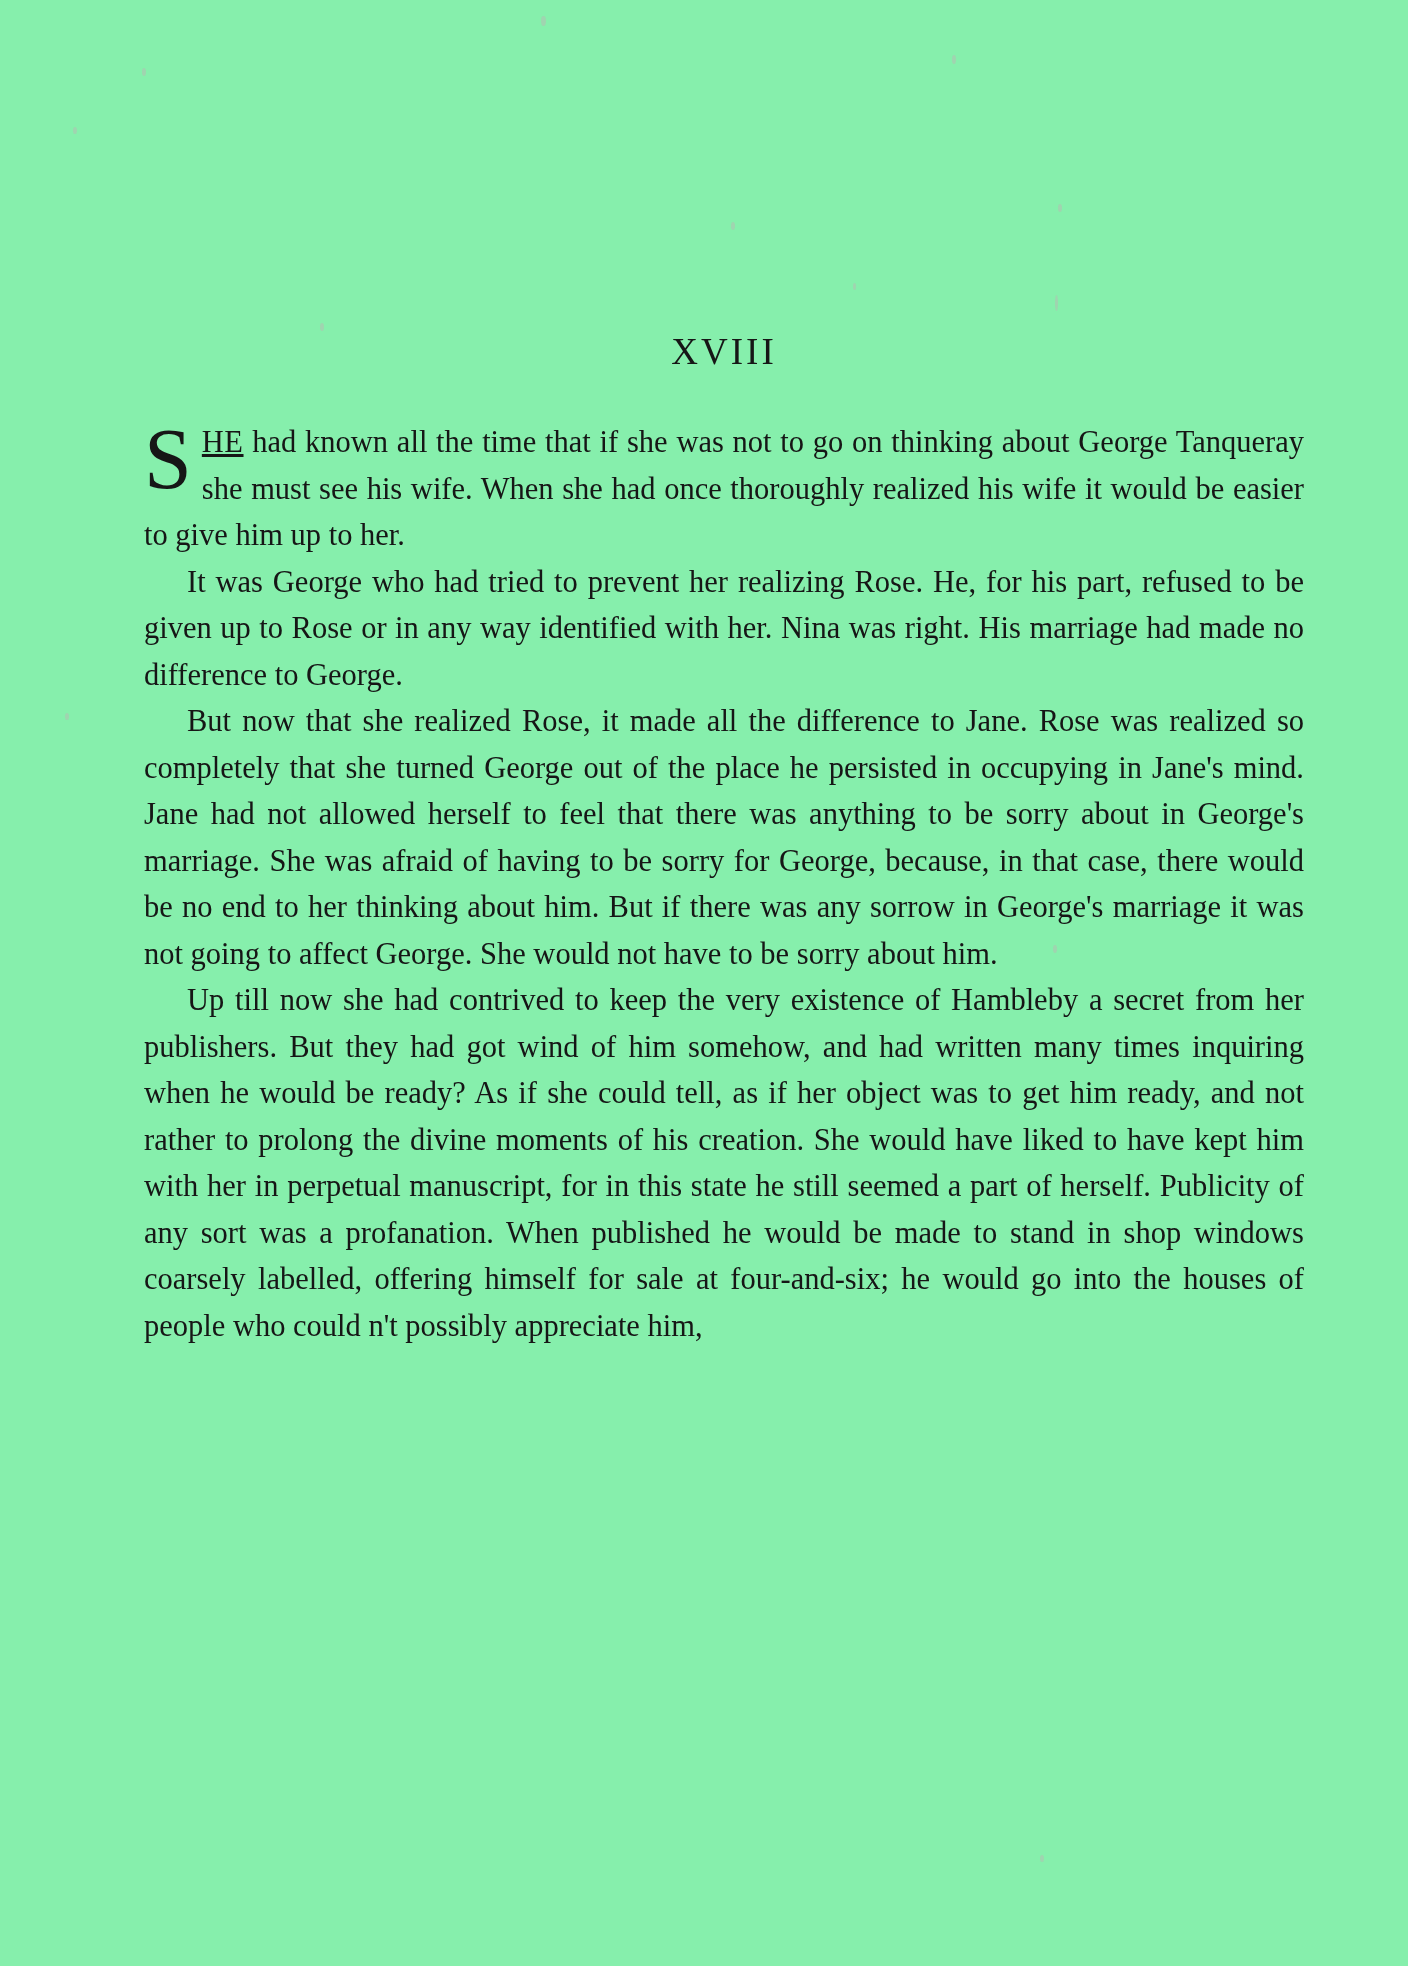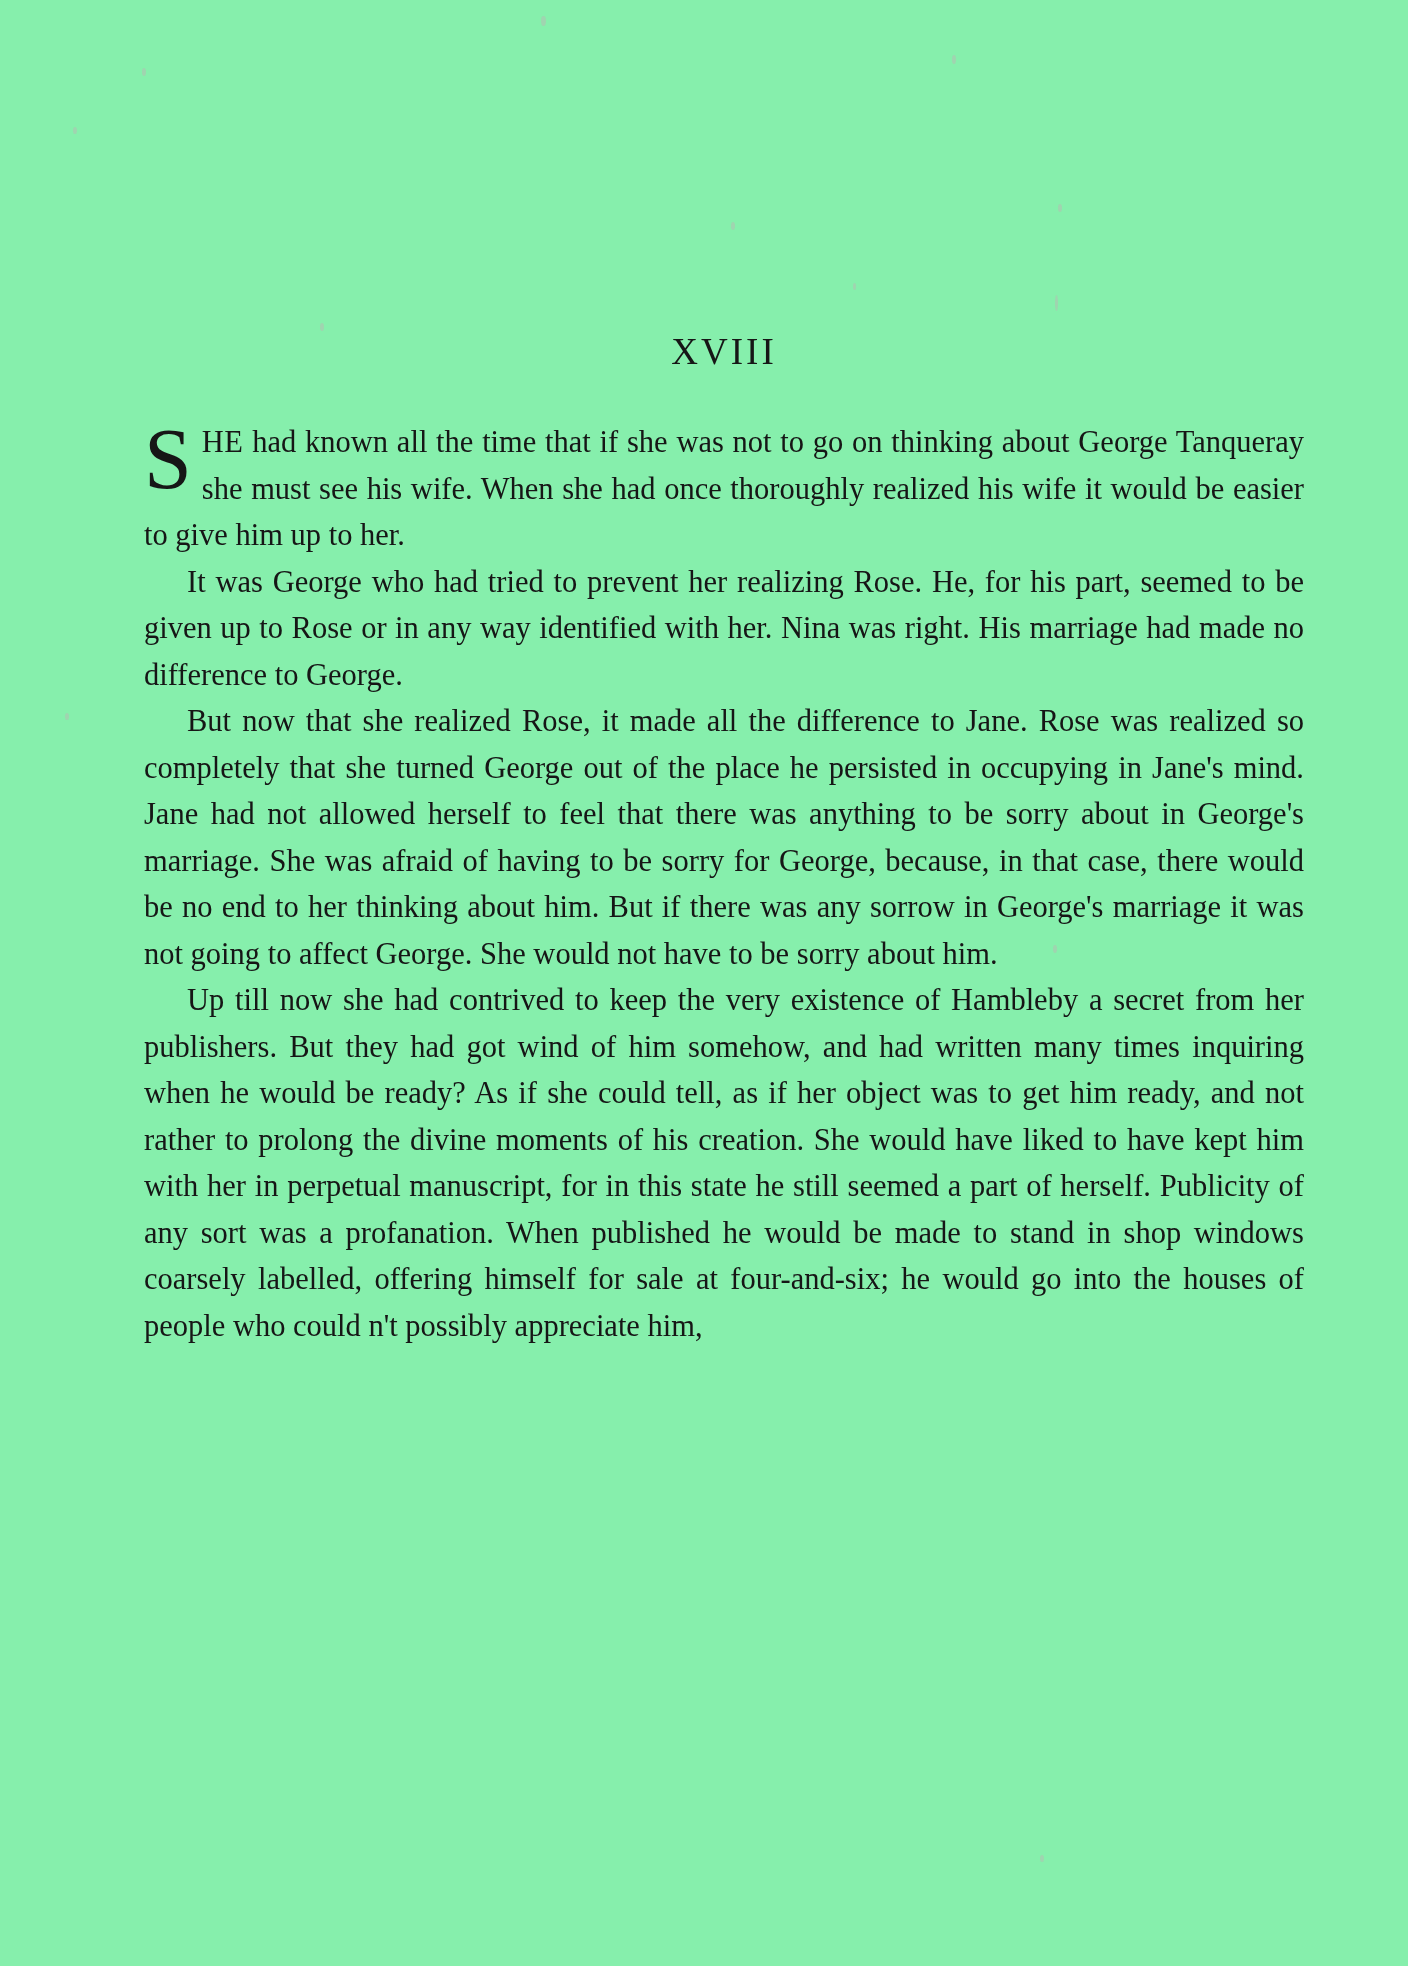--- a/index.html
+++ b/index.html
@@ -58,20 +58,21 @@
   .dropcap {
     float: left;
     font-size: 86px;
     line-height: 76px;
     padding: 0 10px 0 0;
     margin-top: 2px;
     font-family: "Liberation Serif", serif;
   }
   .smallcaps-lead {
     letter-spacing: 0.5px;
+    text-decoration: underline;
   }
   
   .speck {
     position: absolute;
     background: #b9b9b4;
     border-radius: 50%;
     opacity: 0.5;
   }
 </style>
 </head>
@@ -95,20 +96,20 @@
   <div class="speck" style="left:1040px;top:1855px;width:4px;height:7px;"></div>
 
   <div class="page-inner">
 
     <h1 class="chapter-number">XVIII</h1>
 
     <div class="body-text">
 
       <p class="first dropcap-para"><span class="dropcap">S</span><span class="smallcaps-lead">HE</span><span> had known all the time that if she was not to go on thinking about George Tanqueray she must see his wife. When she had once thoroughly realized his wife it would be easier to give him up to her.</span></p>
 
-      <p>It was George who had tried to prevent her realizing Rose. He, for his part, seemed to be given up to Rose or in any way identified with her.  Nina was right.  His marriage had made no difference to George.</p>
+      <p>It was George who had tried to prevent her realizing Rose. He, for his part, refused to be given up to Rose or in any way identified with her.  Nina was right.  His marriage had made no difference to George.</p>
       <p>But now that she realized Rose, it made all the difference to Jane.  Rose was realized so completely that she turned George out of the place he persisted in occupying in Jane's mind.  Jane had not allowed herself to feel that there was anything to be sorry about in George's marriage.  She was afraid of having to be sorry for George, because, in that case, there would be no end to her thinking about him.  But if there was any sorrow in George's marriage it was not going to affect George.  She would not have to be sorry about him.</p>
       <p>Up till now she had contrived to keep the very existence of Hambleby a secret from her publishers.  But they had got wind of him somehow, and had written many times inquiring when he would be ready?  As if she could tell, as if her object was to get him ready, and not rather to prolong the divine moments of his creation.  She would have liked to have kept him with her in perpetual manuscript, for in this state he still seemed a part of herself.  Publicity of any sort was a profanation.  When published he would be made to stand in shop windows coarsely labelled, offering himself for sale at four-and-six; he would go into the houses of people who could n't possibly appreciate him,</p>
 
     </div>
 
   </div>
 </div>
 
 </body></html>

